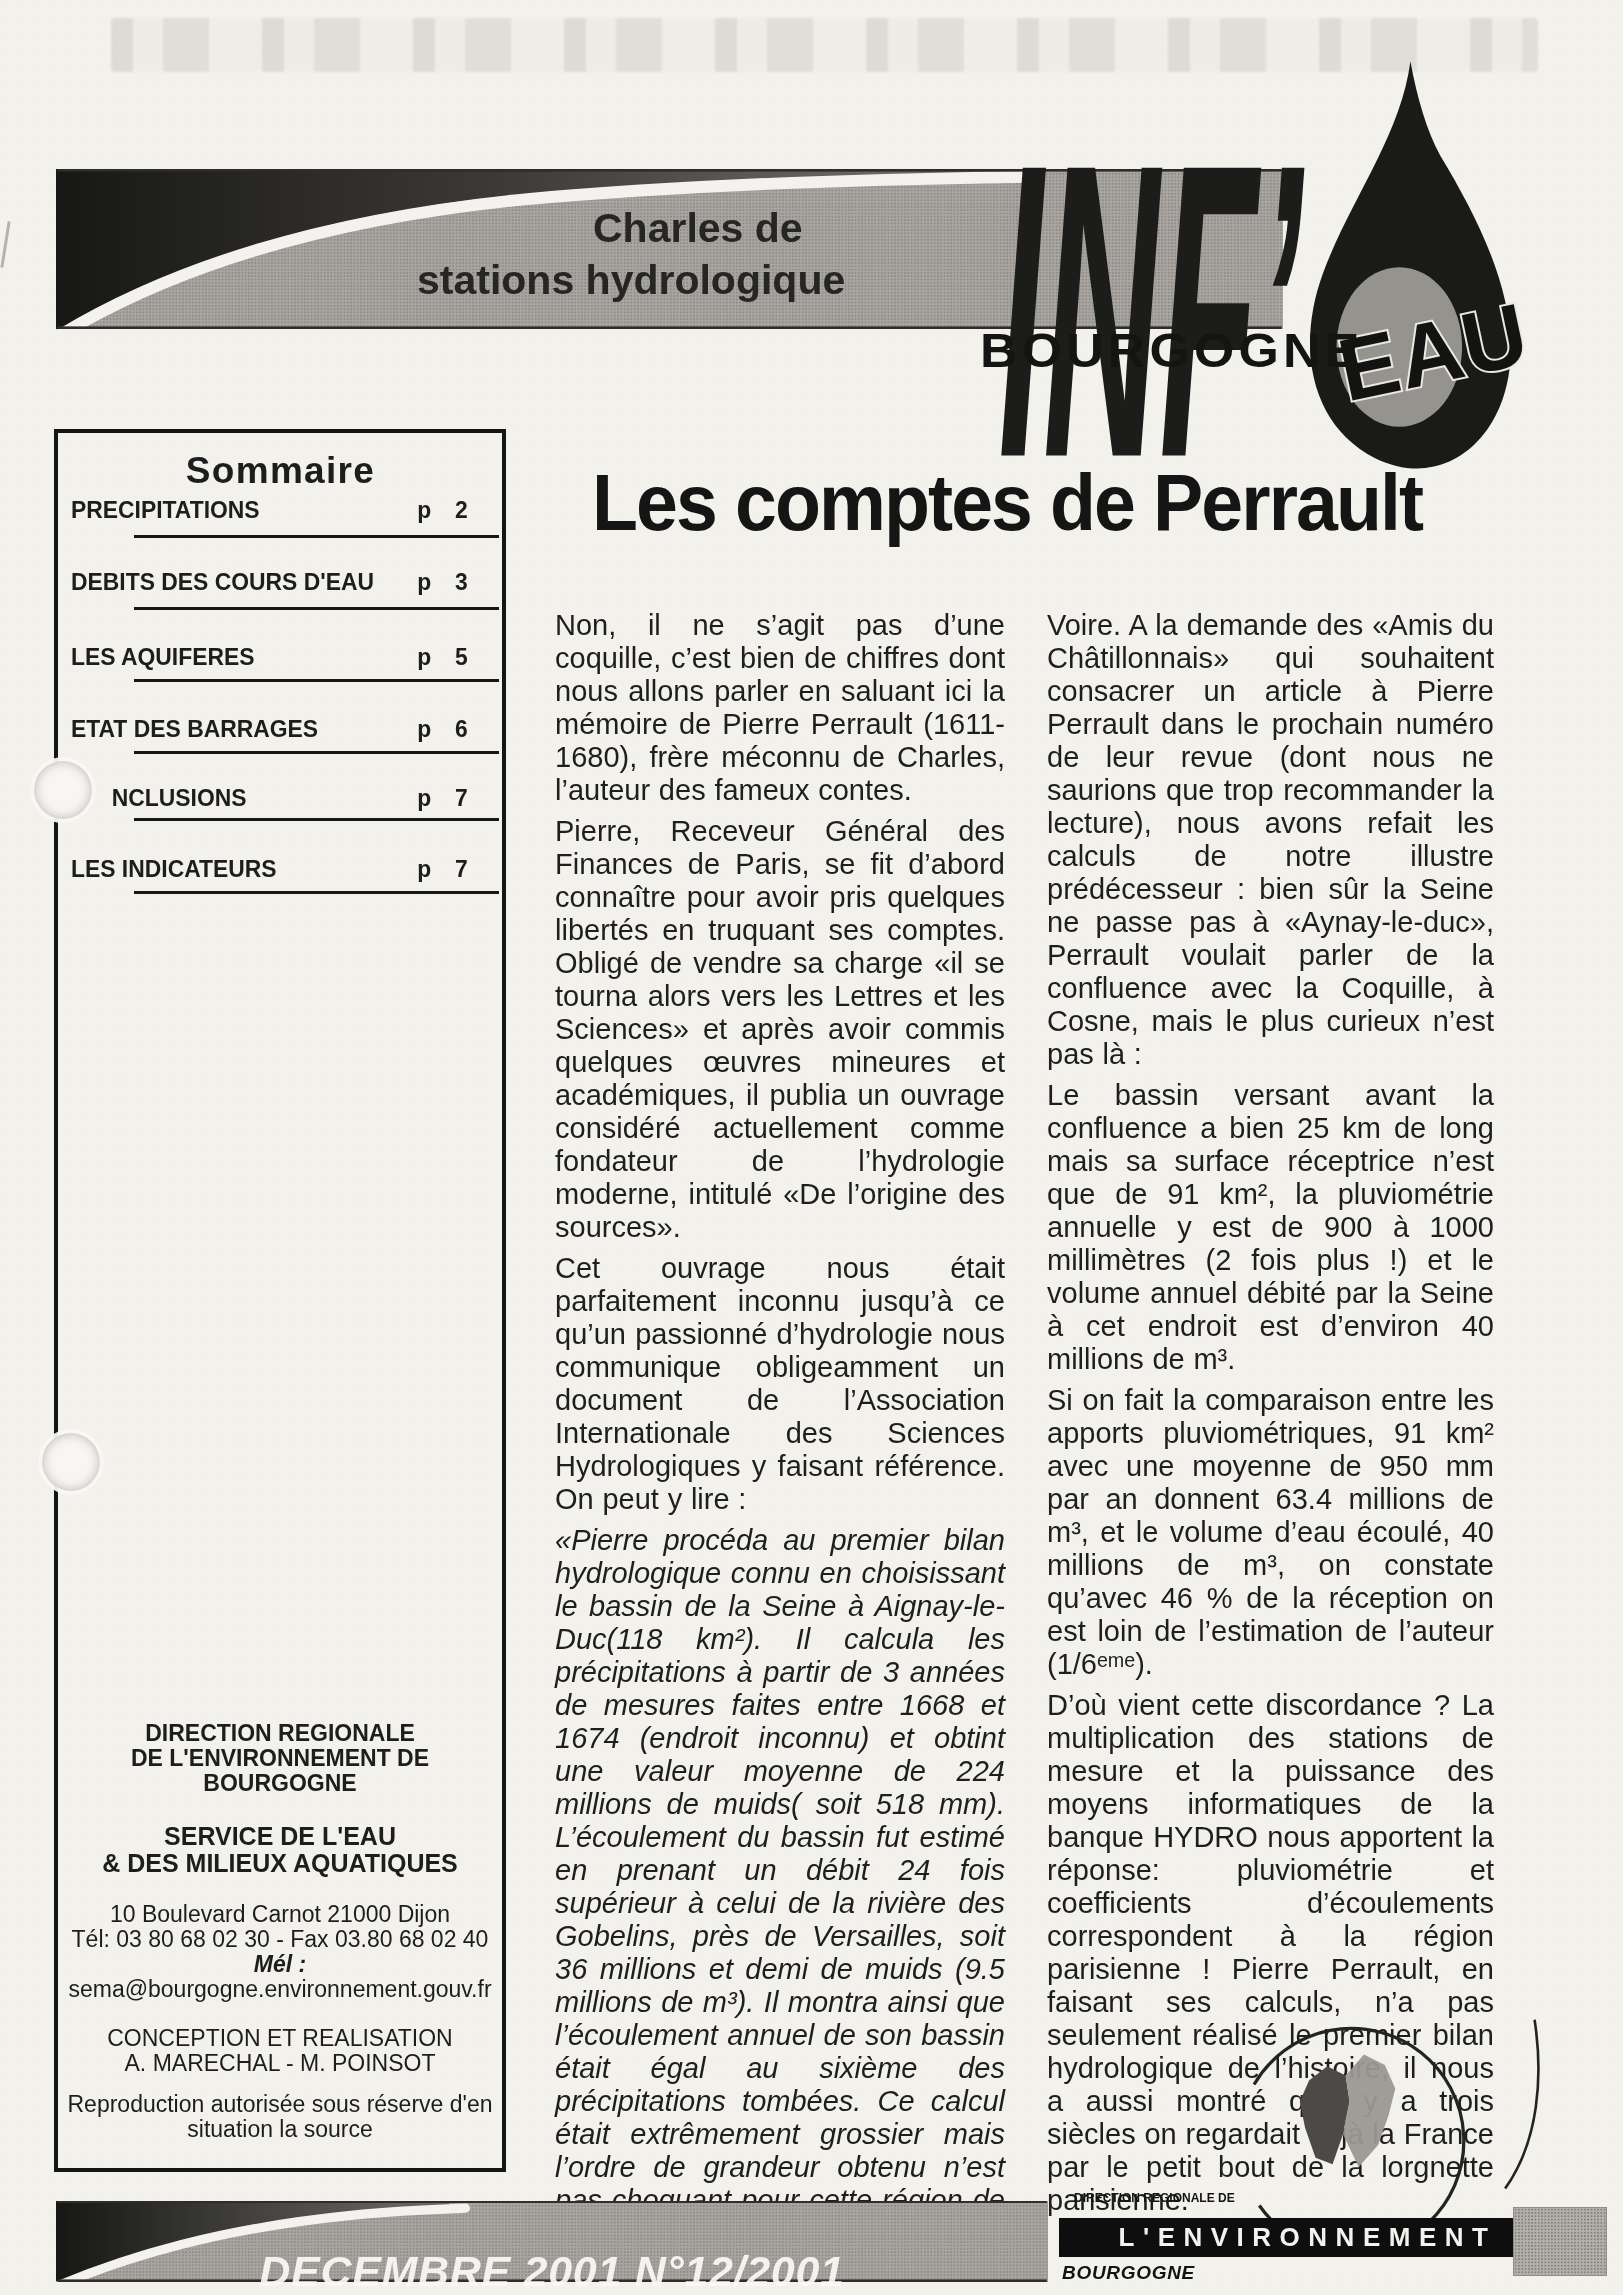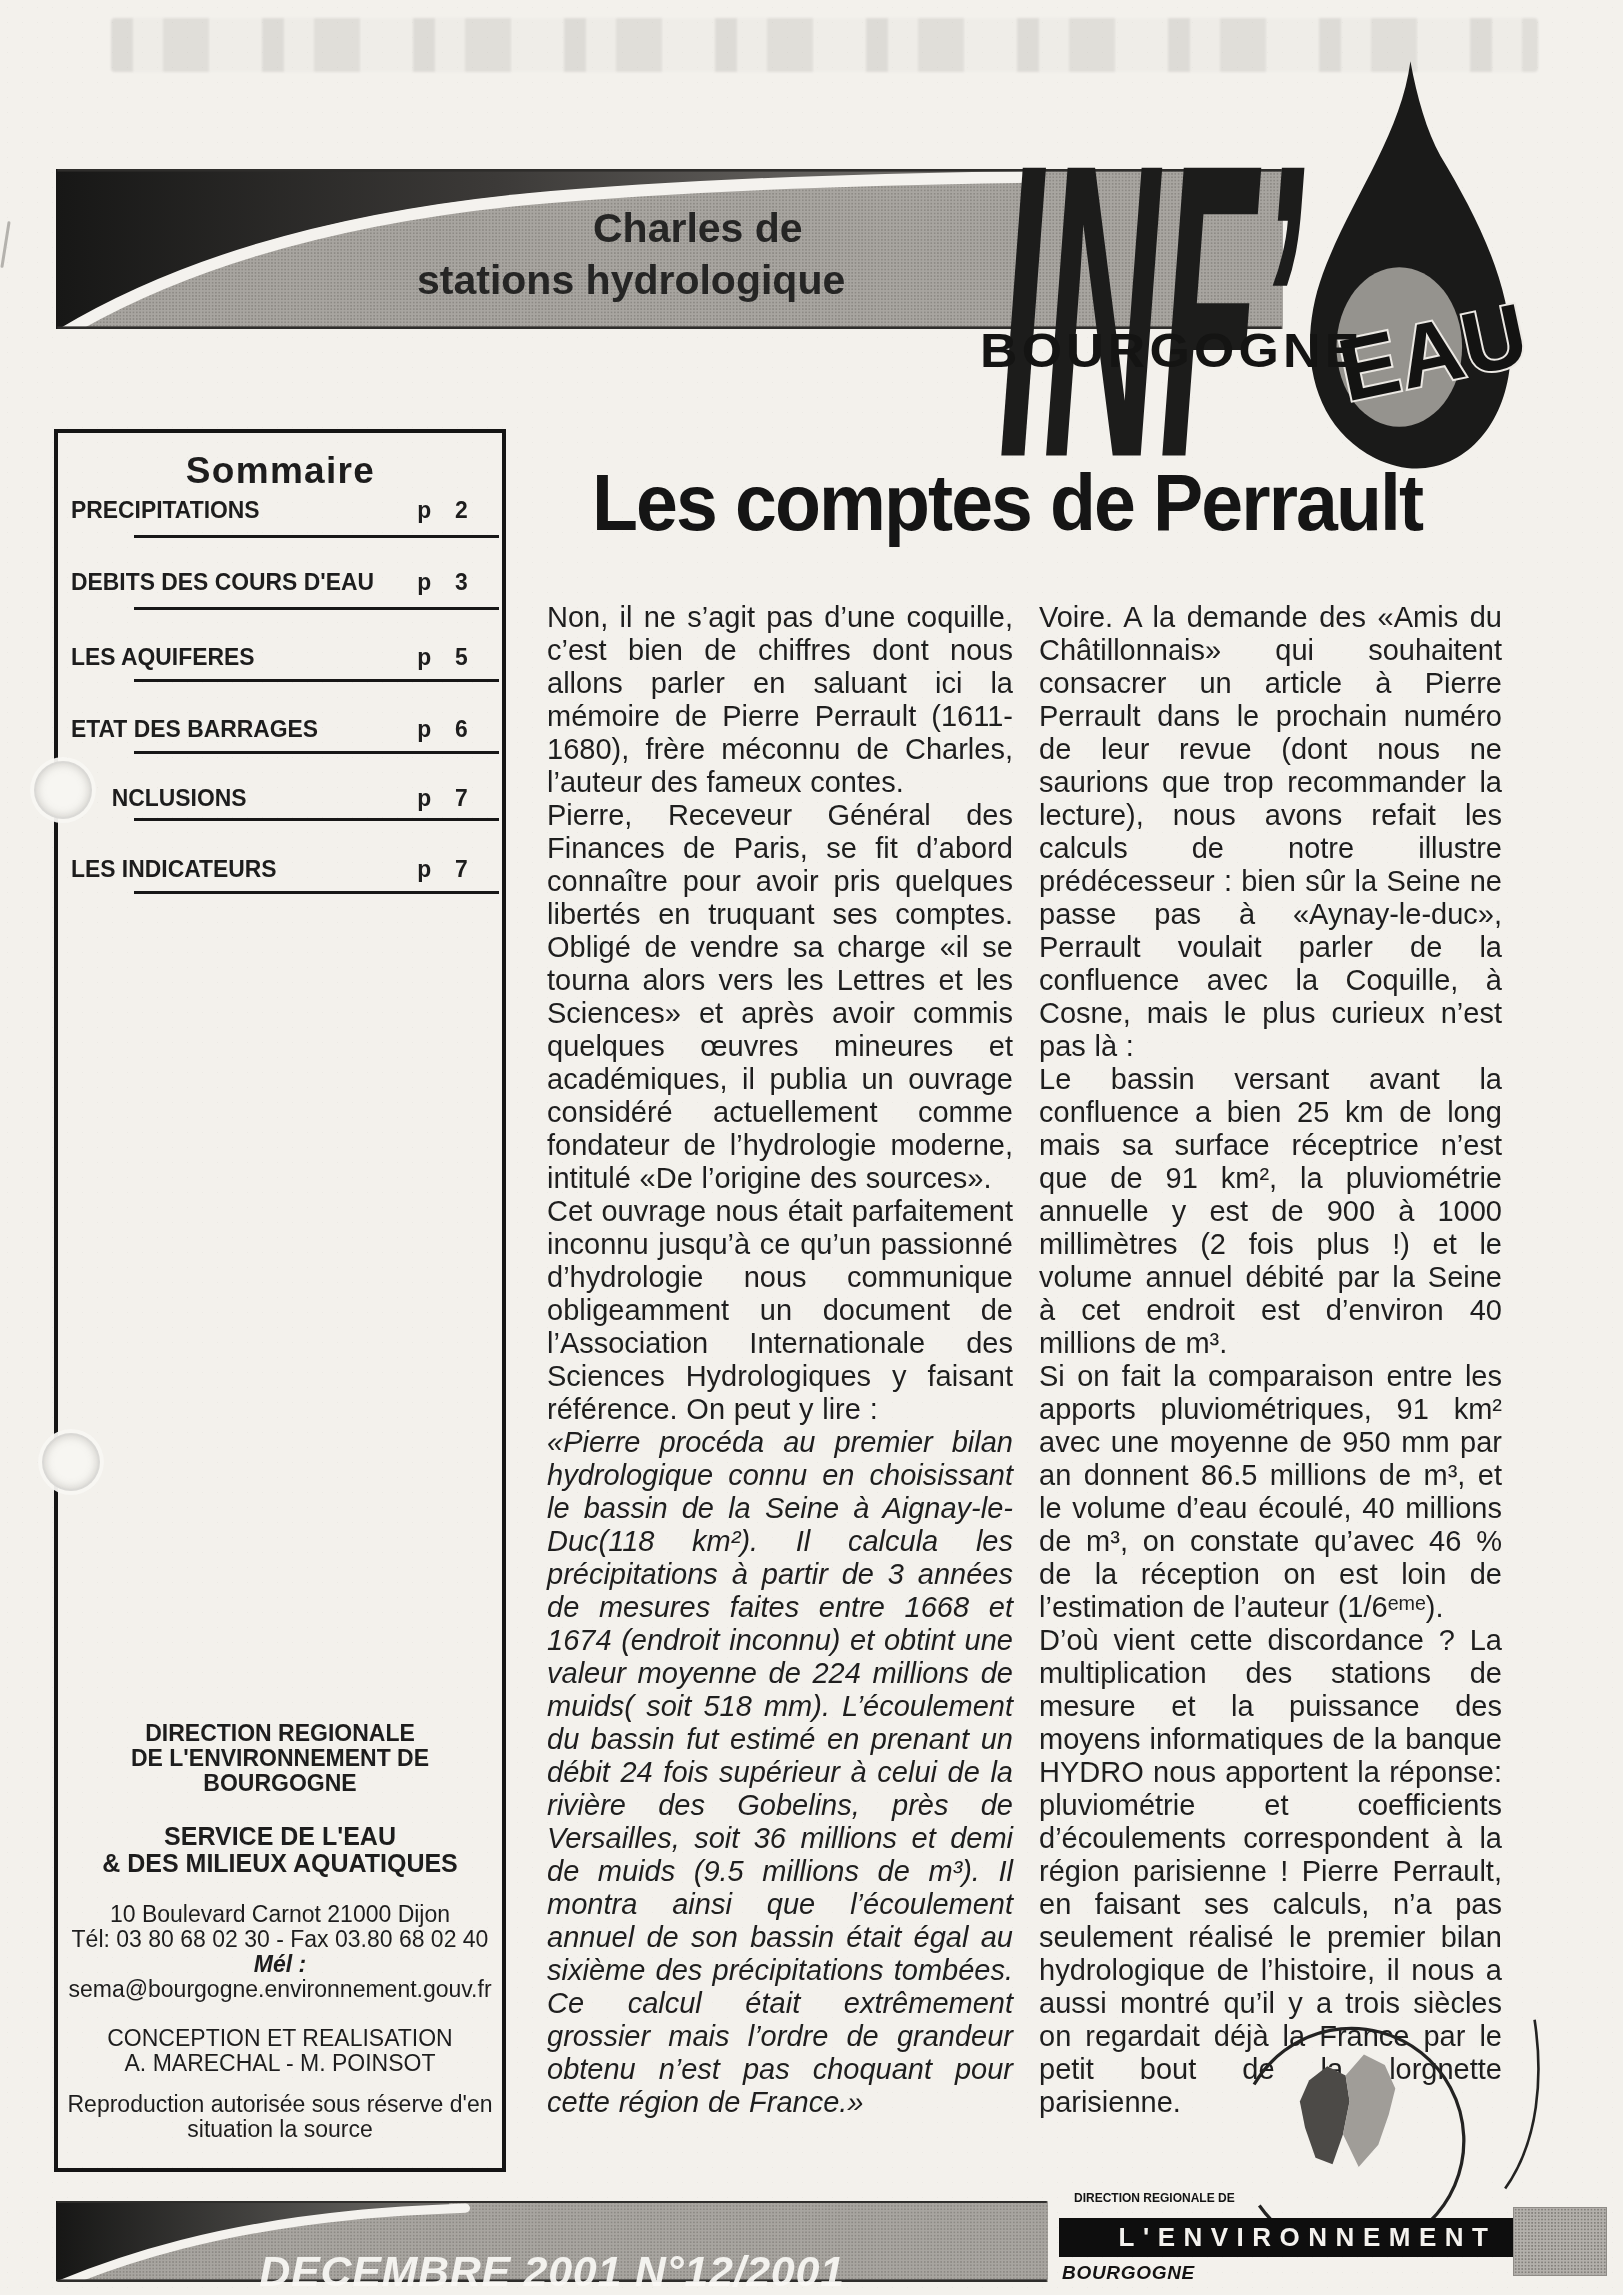--- a/index.html
+++ b/index.html
@@ -34,21 +34,21 @@
   .toc-row .toc-label{flex:1; white-space:nowrap;}
   .toc-row .toc-p{width:39px;}
   .toc-row .toc-num{width:33px;}
   .toc-rule{background:#171717; height:3.3px;}
   .hole{border-radius:50%; background:#f7f6f2; border:2px solid rgba(90,90,88,.18);
         box-shadow:0 0 0 3.9px rgba(248,247,243,.95), 0 0 9.2px rgba(120,118,112,.35) inset;}
   
   .headline{font-weight:bold; font-size:80px; letter-spacing:-2px; white-space:nowrap;
             transform:scaleX(.94); transform-origin:left top; color:#151515;}
   .col{font-size:29px; line-height:33px; text-align:justify; color:#1e1e1e; word-spacing:0.7px;}
-  .col p{margin:0;}
+  .col p{margin:8px;}
   .col .q{font-style:italic;}
   
   .pub{text-align:center; width:440px; font-size:23px; line-height:25px;}
   .pub.b{font-weight:bold;}
   
   .diren-bar{background:#0e0e0e; color:#f4f2ee; font-weight:bold;
              display:flex; align-items:center; justify-content:center;padding-left:36px;}
   .halftone-sq{
     background-color:#b3b0ab;
     background-image:radial-gradient(circle,#83807b 0.8px, transparent 0.9px);
@@ -161,21 +161,21 @@
   <div class="abs col" style="left:547px;top:601px;width:466px;">
     <p>Non, il ne s’agit pas d’une coquille, c’est bien de chiffres dont nous allons parler en saluant ici la mémoire de Pierre Perrault (1611-1680), frère méconnu de Charles, l’auteur des fameux contes.</p>
     <p>Pierre, Receveur Général des Finances de Paris, se fit d’abord connaître pour avoir pris quelques libertés en truquant ses comptes. Obligé de vendre sa charge «il se tourna alors vers les Lettres et les Sciences» et après avoir commis quelques œuvres mineures et académiques, il publia un ouvrage considéré actuellement comme fondateur de l’hydrologie moderne, intitulé «De l’origine des sources».</p>
     <p>Cet ouvrage nous était parfaitement inconnu jusqu’à ce qu’un passionné d’hydrologie nous communique obligeamment un document de l’Association Internationale des Sciences Hydrologiques y faisant référence. On peut y lire :</p>
     <p class="q">«Pierre procéda au premier bilan hydrologique connu en choisissant le bassin de la Seine à Aignay-le-Duc(118 km²). Il calcula les précipitations à partir de 3 années de mesures faites entre 1668 et 1674 (endroit inconnu) et obtint une valeur moyenne de 224 millions de muids( soit 518 mm). L’écoulement du bassin fut estimé en prenant un débit 24 fois supérieur à celui de la rivière des Gobelins, près de Versailles, soit 36 millions et demi de muids (9.5 millions de m³). Il montra ainsi que l’écoulement annuel de son bassin était égal au sixième des précipitations tombées. Ce calcul était extrêmement grossier mais l’ordre de grandeur obtenu n’est pas choquant pour cette région de France.»</p>
   </div>
 
   <div class="abs col" style="left:1039px;top:601px;width:463px;">
     <p>Voire. A la demande des «Amis du Châtillonnais» qui souhaitent consacrer un article à Pierre Perrault dans le prochain numéro de leur revue (dont nous ne saurions que trop recommander la lecture), nous avons refait les calculs de notre illustre prédécesseur : bien sûr la Seine ne passe pas à «Aynay-le-duc», Perrault voulait parler de la confluence avec la Coquille, à Cosne, mais le plus curieux n’est pas là :</p>
     <p>Le bassin versant avant la confluence a bien 25 km de long mais sa surface réceptrice n’est que de 91 km², la pluviométrie annuelle y est de 900 à 1000 millimètres (2 fois plus !) et le volume annuel débité par la Seine à cet endroit est d’environ 40 millions de m³.</p>
-    <p>Si on fait la comparaison entre les apports pluviométriques, 91 km² avec une moyenne de 950 mm par an donnent 86.5 millions de m³, et le volume d’eau écoulé, 40 millions de m³, on constate qu’avec 46 % de la réception on est loin de l’estimation de l’auteur (1/6ᵉᵐᵉ).</p>
+    <p>Si on fait la comparaison entre les apports pluviométriques, 91 km² avec une moyenne de 950 mm par an donnent 63.4 millions de m³, et le volume d’eau écoulé, 40 millions de m³, on constate qu’avec 46 % de la réception on est loin de l’estimation de l’auteur (1/6ᵉᵐᵉ).</p>
     <p>D’où vient cette discordance ? La multiplication des stations de mesure et la puissance des moyens informatiques de la banque HYDRO nous apportent la réponse: pluviométrie et coefficients d’écoulements correspondent à la région parisienne ! Pierre Perrault, en faisant ses calculs, n’a pas seulement réalisé le premier bilan hydrologique de l’histoire, il nous a aussi montré qu’il y a trois siècles on regardait déjà la France par le petit bout de la lorgnette parisienne.</p>
   </div>
 
   <svg class="abs" style="left:1224px;top:2015px;" width="340" height="262" viewBox="0 0 520 400">
     <path d="M 46 106 A 172 172 0 1 1 54 291" fill="none" stroke="#232322" stroke-width="5"></path>
     <path d="M 130 100 L 158 78 L 186 92 L 192 132 L 182 182 L 166 228 L 140 218 L 124 172 L 116 132 Z" fill="#4c4a47"></path>
     <path d="M 186 92 L 214 60 L 246 76 L 262 112 L 252 152 L 236 198 L 206 232 L 182 182 L 192 132 Z" fill="#9b9893" opacity=".95"></path>
     <path d="M 475 7 C 488 92, 482 192, 430 265" fill="none" stroke="#232322" stroke-width="4"></path>
   </svg>
 

